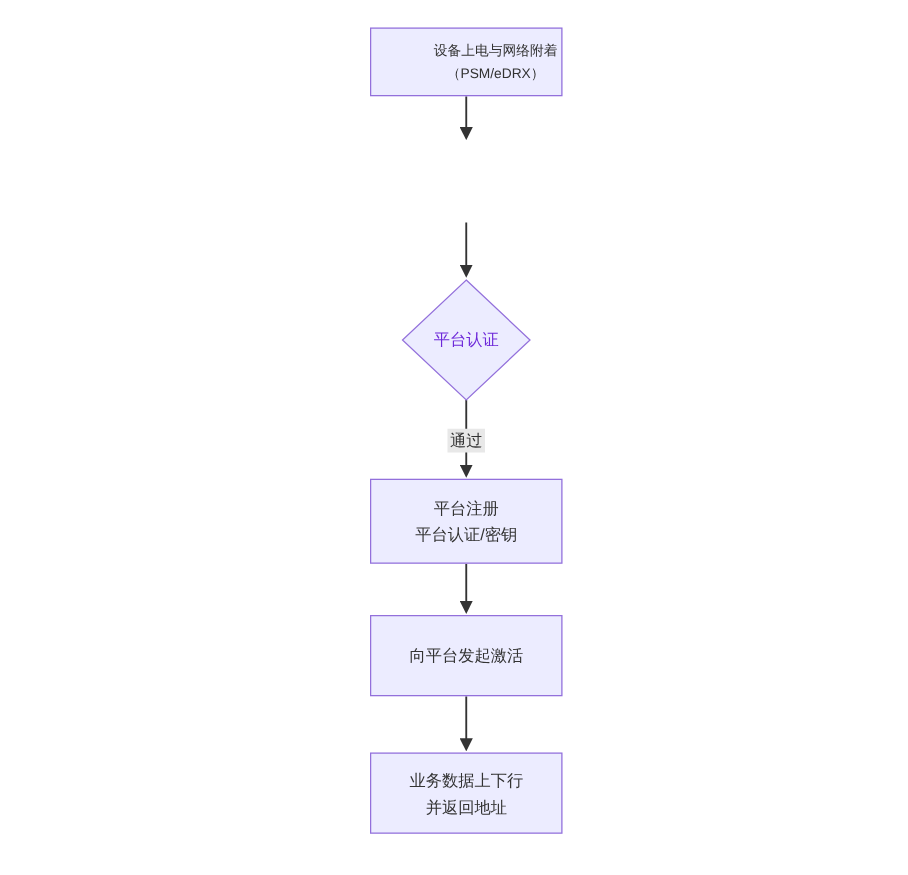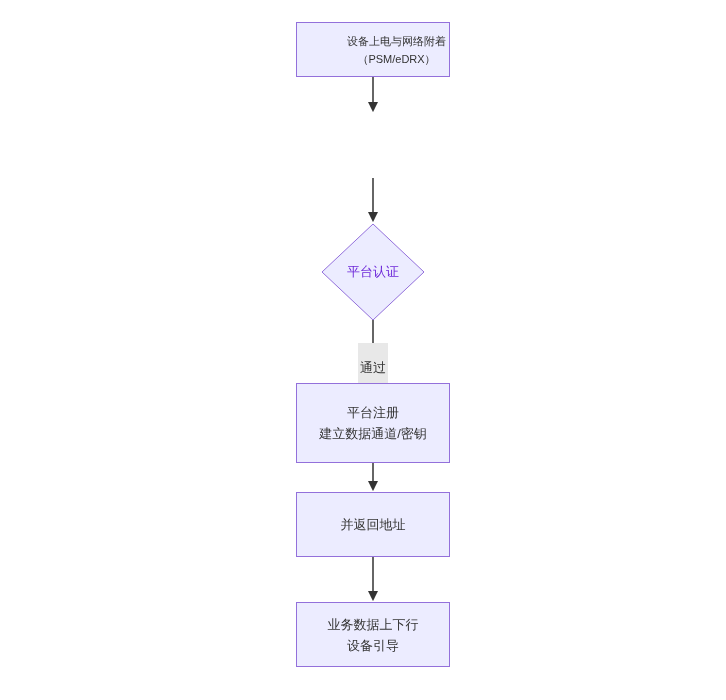--- a/index.html
+++ b/index.html
@@ -59,21 +59,21 @@
   }
   .edge-label {
     position: absolute;
     left: 373px;
     top: 343px;
     transform: translateX(-50%);
     background: #e8e8e8;
     color: #333333;
     font-size: 13px;
     line-height: 17px;
-    padding: 16px 2px;
+    padding: 1px 2px;
   }
 </style>
 </head>
 <body>
 
 <div class="canvas">
 
   <svg class="edges" width="726" height="700">
     <defs>
       <marker id="arrowhead" viewBox="0 0 10 10" refX="8" refY="5" markerWidth="7" markerHeight="7" orient="auto-start-reverse">
@@ -91,27 +91,27 @@
   <div class="node small" style="top:22px; height:55px;padding-left:47px;">
     <div>设备上电与网络附着</div>
     <div>（PSM/eDRX）</div>
   </div>
 
 
   <div class="diamond-text">平台认证</div>
 
   <div class="edge-label">通过</div>
 
-  <div class="node" style="top:383px; height:80px;">
+  <div class="node" style="top:383px; height:68px;">
     <div>平台注册</div>
-    <div>建立数据通道/密钥</div>
+    <div>平台认证/密钥</div>
   </div>
 
   <div class="node" style="top:492px; height:65px;">
-    <div>并返回地址</div>
+    <div>向平台发起激活</div>
   </div>
 
   <div class="node" style="top:602px; height:65px;">
     <div>业务数据上下行</div>
-    <div>设备引导</div>
+    <div>并返回地址</div>
   </div>
 
 </div>
 
 </body></html>

